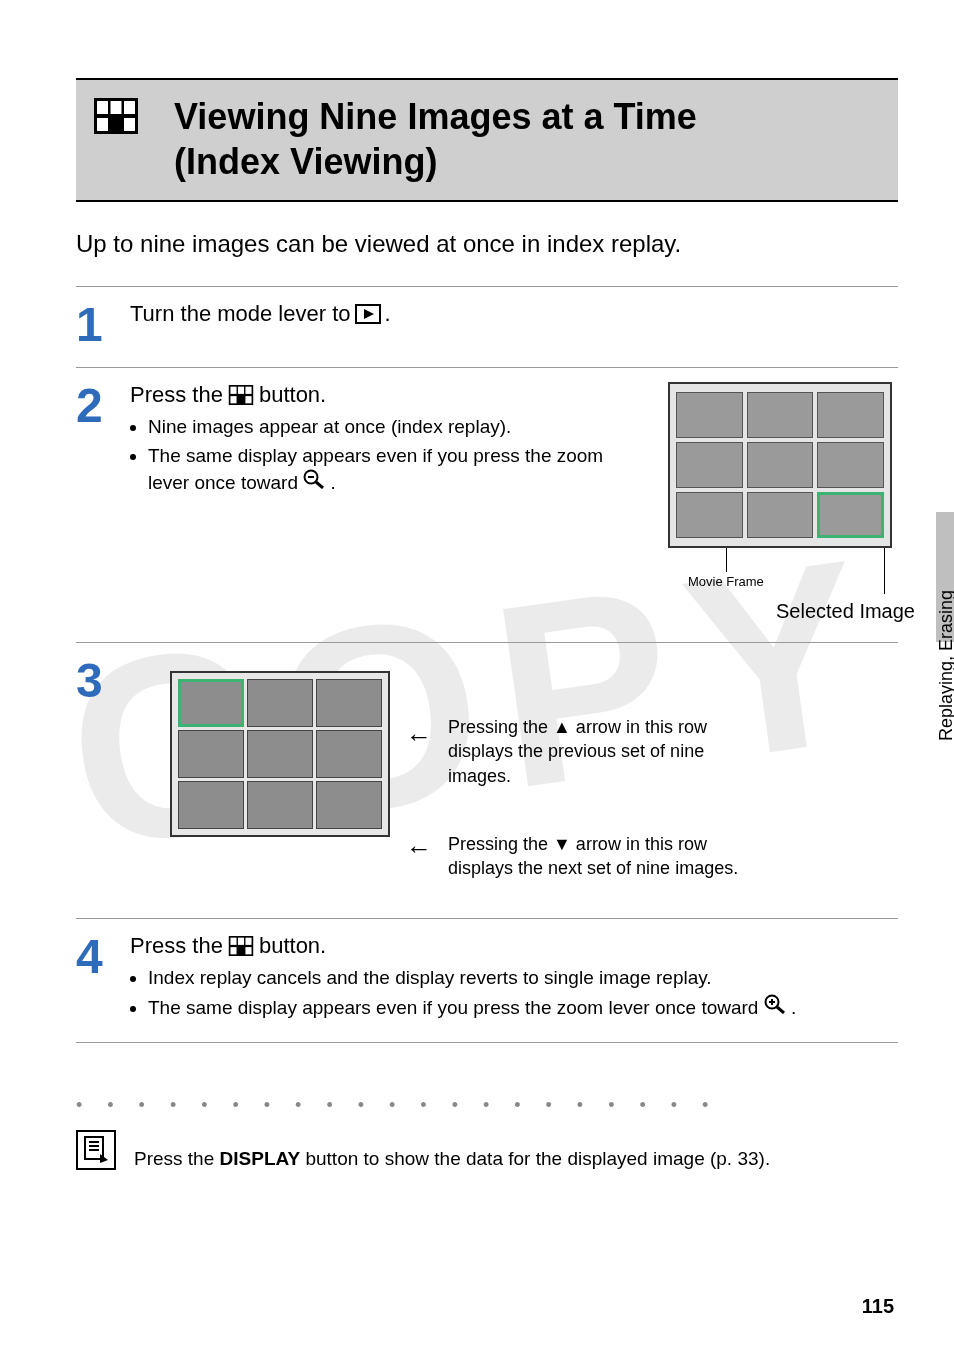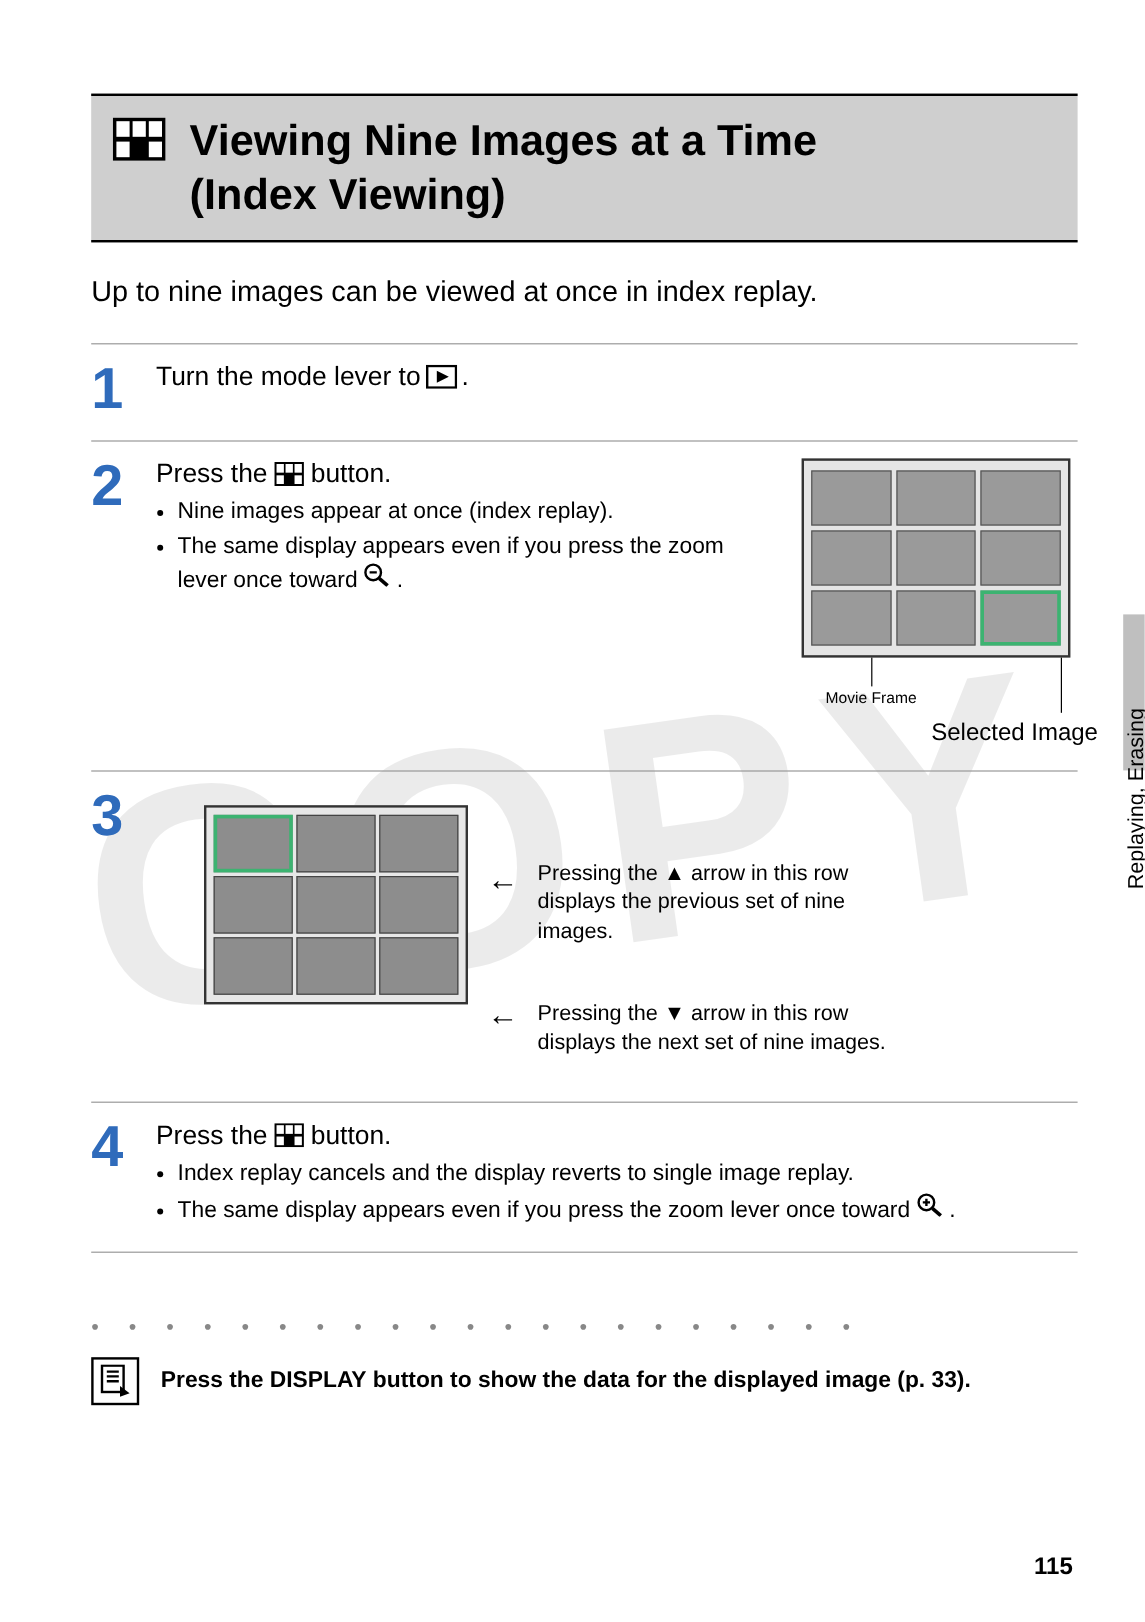--- a/index.html
+++ b/index.html
@@ -10,21 +10,21 @@
     font-size: 260px; font-weight: 800; color: rgba(0,0,0,0.08); letter-spacing: 20px;
     pointer-events: none; white-space: nowrap;
   }
   .content { position: relative; z-index: 1; }
 
   
   .title-card {
     background: #cfcfcf; border-top: 2px solid #000; border-bottom: 2px solid #000;
     padding: 14px 18px 16px 18px; margin-bottom: 28px;
   }
-  .title-row { display: flex; align-items: flex-start; gap: 20px; }
+  .title-row { display: flex; align-items: flex-start; gap: 36px; }
   .title-text { font-size: 36px; font-weight: 800; color: #000; line-height: 1.25; }
   .grid-icon { width: 44px; height: 36px; flex: 0 0 auto; margin-top: 4px; }
 
   .intro { font-size: 24px; margin-bottom: 28px; }
 
   .steps { border-top: 1px solid #999; }
   .step { border-bottom: 1px solid #999; padding: 14px 0 18px 0; display: flex; gap: 12px; }
   .step-num { font-size: 48px; font-weight: 800; color: #2f6bbb; line-height: 1; width: 42px; flex: 0 0 auto; }
   .step-body { flex: 1 1 auto; }
   .step-head { font-size: 22px; font-weight: 400; display: flex; align-items: center; flex-wrap: wrap; gap: 4px; }
@@ -51,21 +51,21 @@
   .s3-frame { width: 220px; height: 166px; background:#e7e7e7; border:2px solid #333; position:relative; flex:0 0 auto; }
   .s3-grid { position:absolute; inset:6px; display:grid; grid-template-columns:repeat(3,1fr); grid-template-rows:repeat(3,1fr); gap:3px; }
   .s3-grid .thumb { background:#8d8d8d; border:1px solid #444; }
   .s3-grid .thumb.sel { border:3px solid #3cb371; }
   .s3-text { font-size:18px; line-height:1.35; }
   .s3-arrow-col { display:flex; flex-direction:column; justify-content:space-around; font-size:26px; font-weight:800; line-height:1; padding-top:6px; }
   .s3-para { margin-bottom: 20px; max-width: 300px; margin-top: 44px; }
 
   
   .dots { margin: 52px 0 14px 0; letter-spacing: 10px; color:#888; font-size:18px; }
-  .note-row { display:flex; gap:18px; align-items:center;font-weight:bold; }
+  .note-row { display:flex; gap:18px; align-items:flex-end; }
   .note-txt { font-size:19px; }
   .note-icon { width:40px; height:40px; border:2px solid #000; display:flex; align-items:center; justify-content:center; flex:0 0 auto; }
 
   
   .side-tab {
     position:absolute; right:0; top:520px; width:36px; height:280px;
   }
   .side-tab .bar { width:18px; height:130px; background:#bfbfbf; position:absolute; right:0; top:-8px; }
   .side-tab .label {
     position:absolute; right:18px; top:70px; transform: rotate(-90deg); transform-origin: right top;

